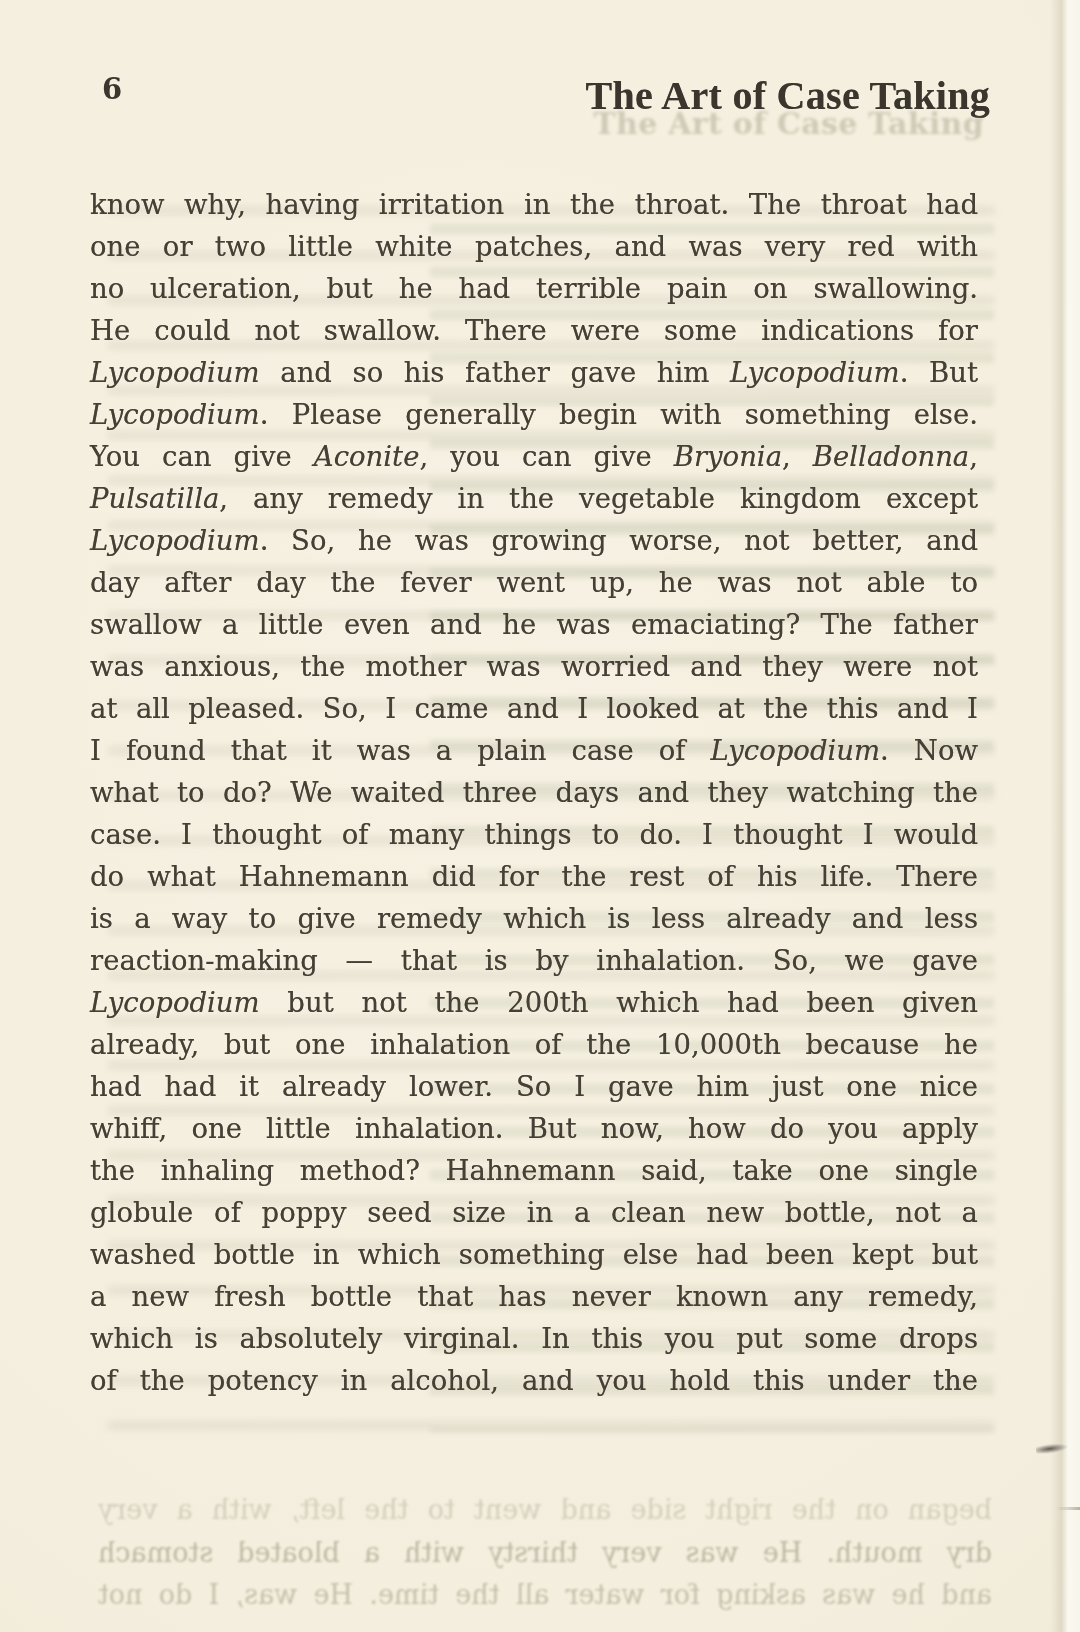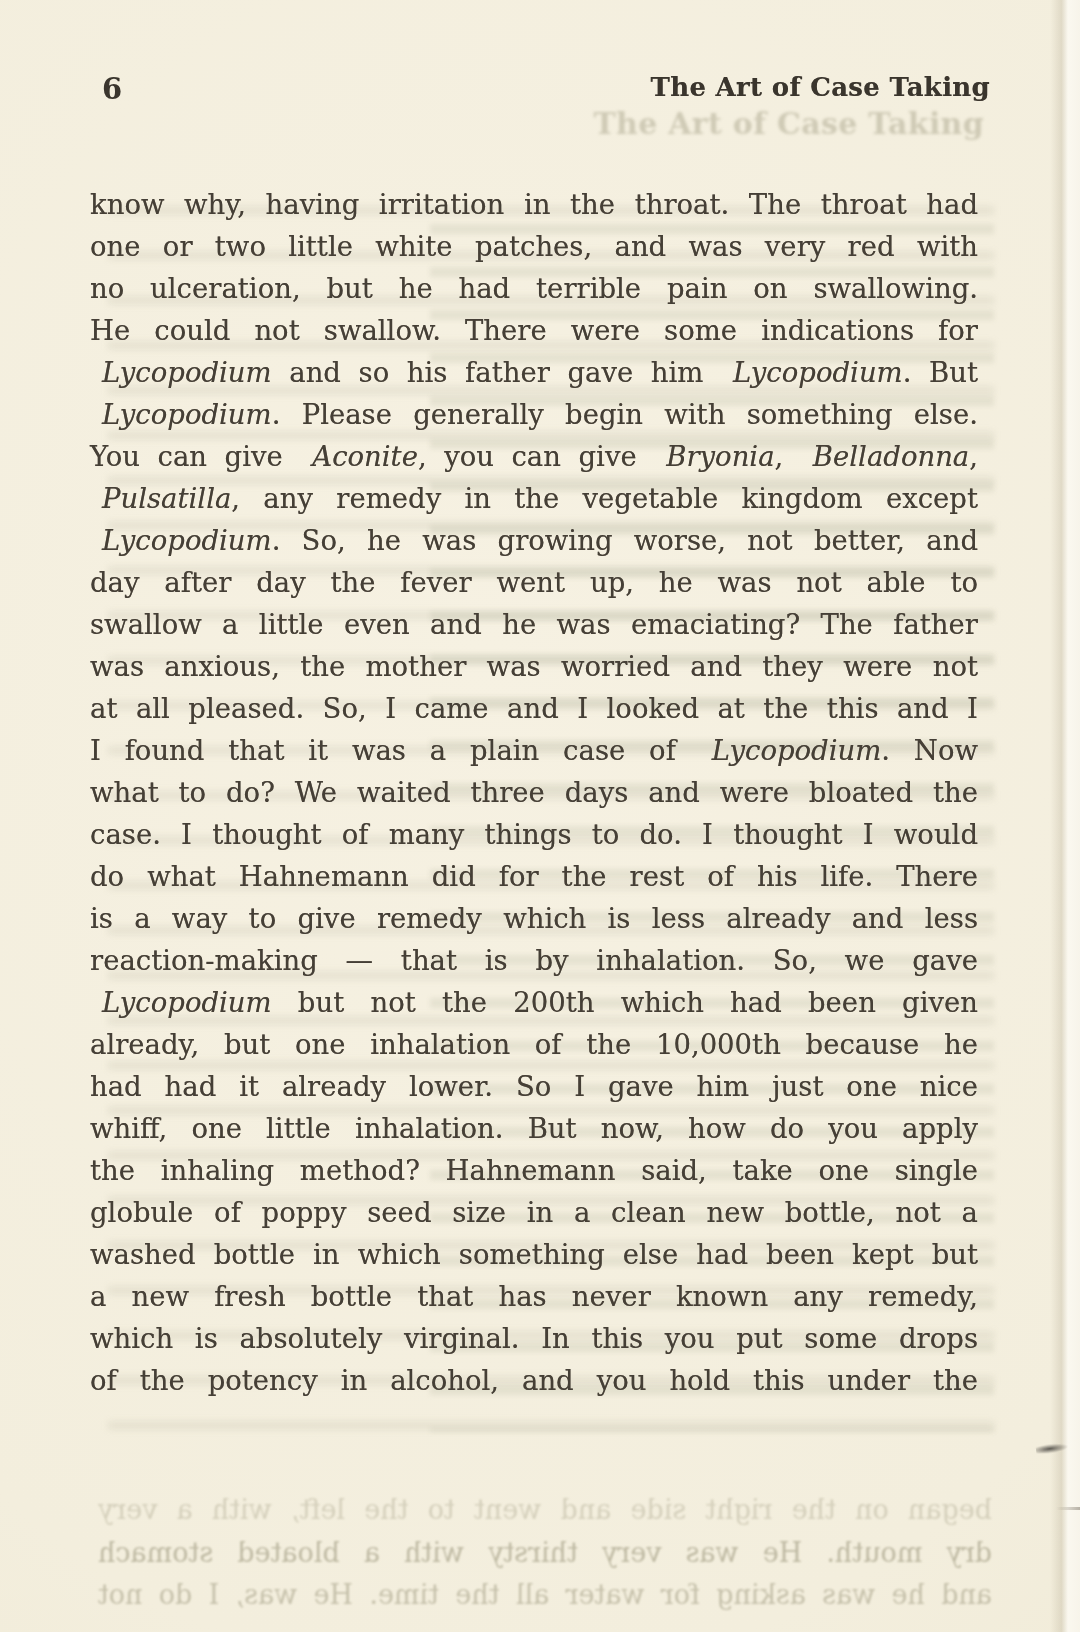--- a/index.html
+++ b/index.html
@@ -17,23 +17,24 @@
   }
 
   
   .page-number {
     position: absolute; left: 102px; top: 72px;
     font-size: 29px; font-weight: 700; color: var(--header-ink);
     letter-spacing: 0.5px;
   }
   .running-title {
     position: absolute; right: 90px; top: 72px;
-    font-size: 26px; font-weight: 700; color: var(--header-ink);
+    font-size: 40px; font-weight: 700; color: var(--header-ink);
     letter-spacing: 0.3px;
     text-shadow: 0 0 0.5px rgba(60,54,46,0.6);
+    font-family: Liberation Serif, serif;
   }
   .ghost-header {
     position: absolute; right: 96px; top: 106px;
     font-size: 30px; font-weight: 700;
     color: var(--bleed-ink);
     opacity: 0.5;
     filter: blur(1.4px);
     letter-spacing: 0.3px;
   }
 
@@ -61,21 +62,21 @@
     color: var(--ink);
   }
   .body-text .line {
     height: 42px; line-height: 42px;
     font-size: 27.5px;
     text-align: justify;
     text-align-last: justify;
     white-space: normal;
     text-shadow: 0 0 0.6px rgba(72,62,50,0.65);
   }
-  .body-text .line i { font-style: italic; margin-left: 12px; }
+  .body-text .line i { font-style: italic; }
 
   
   .ghost-bottom { position: absolute; left: 0; top: 0; width: 1080px; height: 1632px; pointer-events: none; }
   .ghost-line {
     position: absolute; left: 98px; width: 894px;
     height: 40px; line-height: 40px;
     font-size: 27px;
     color: var(--bleed-ink);
     transform: scaleX(-1);
     filter: blur(0.8px);
@@ -129,21 +130,21 @@
       <div class="line"><i>Lycopodium</i><span> and so his father gave him </span><i>Lycopodium</i><span>. But</span></div>
       <div class="line"><i>Lycopodium</i><span>. Please generally begin with something else.</span></div>
       <div class="line"><span>You can give </span><i>Aconite</i><span>, you can give </span><i>Bryonia</i><span>, </span><i>Belladonna</i><span>,</span></div>
       <div class="line"><i>Pulsatilla</i><span>, any remedy in the vegetable kingdom except</span></div>
       <div class="line"><i>Lycopodium</i><span>. So, he was growing worse, not better, and</span></div>
       <div class="line"><span>day after day the fever went up, he was not able to</span></div>
       <div class="line"><span>swallow a little even and he was emaciating? The father</span></div>
       <div class="line"><span>was anxious, the mother was worried and they were not</span></div>
       <div class="line"><span>at all pleased. So, I came and I looked at the this and I</span></div>
       <div class="line"><span>I found that it was a plain case of </span><i>Lycopodium</i><span>. Now</span></div>
-      <div class="line"><span>what to do? We waited three days and were bloated the</span></div>
+      <div class="line"><span>what to do? We waited three days and they watching the</span></div>
       <div class="line"><span>case. I thought of many things to do. I thought I would</span></div>
       <div class="line"><span>do what Hahnemann did for the rest of his life. There</span></div>
       <div class="line"><span>is a way to give remedy which is less already and less</span></div>
       <div class="line"><span>reaction-making — that is by inhalation. So, we gave</span></div>
       <div class="line"><i>Lycopodium</i><span> but not the 200th which had been given</span></div>
       <div class="line"><span>already, but one inhalation of the 10,000th because he</span></div>
       <div class="line"><span>had had it already lower. So I gave him just one nice</span></div>
       <div class="line"><span>whiff, one little inhalation. But now, how do you apply</span></div>
       <div class="line"><span>the inhaling method? Hahnemann said, take one single</span></div>
       <div class="line"><span>globule of poppy seed size in a clean new bottle, not a</span></div>

